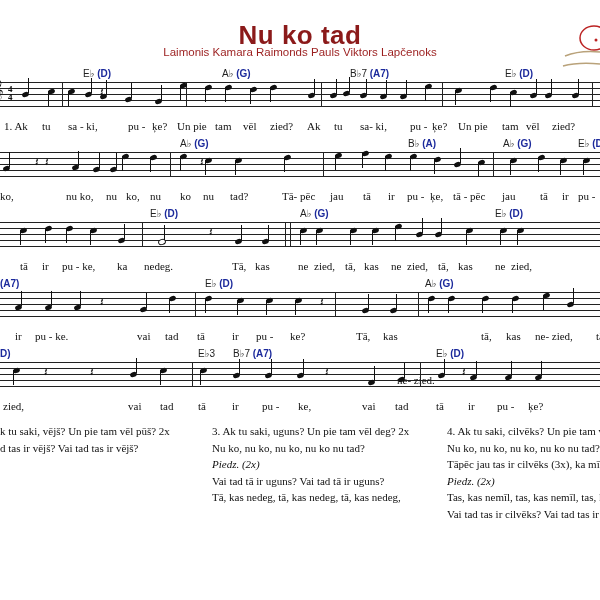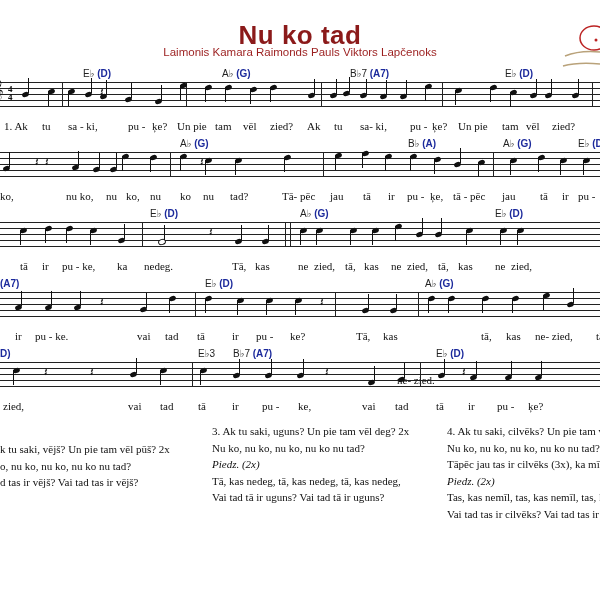--- a/index.html
+++ b/index.html
@@ -395,31 +395,30 @@
       <span class="lyric" style="left: 298px; top: 52px;">ke,</span>
       <span class="lyric" style="left: 362px; top: 52px;">vai</span>
       <span class="lyric" style="left: 395px; top: 52px;">tad</span>
       <span class="lyric" style="left: 436px; top: 52px;">tā</span>
       <span class="lyric" style="left: 468px; top: 52px;">ir</span>
       <span class="lyric" style="left: 497px; top: 52px;">pu  -</span>
       <span class="lyric" style="left: 528px; top: 52px;">ķe?</span>
     </div>
   </div>
 
-<div class="verse" style="left:0; top:441px;">
+<div class="verse" style="left:0; top:423px;">
   <div>k tu saki, vējš? Un pie tam vēl pūš? 2x</div>
-  <div>o, nu ko, nu ko, nu ko nu tad?</div>
   <div>d tas ir vējš? Vai tad tas ir vējš?</div>
 </div>
 <div class="verse" style="left:212px; top:423px;">
   <div>3. Ak tu saki, uguns? Un pie tam vēl deg? 2x</div>
   <div>Nu ko, nu ko, nu ko, nu ko nu tad?</div>
   <div class="it">Piedz. (2x)</div>
+  <div>Vai tad tā ir uguns? Vai tad tā ir uguns?</div>
   <div>Tā, kas nedeg, tā, kas nedeg, tā, kas nedeg,</div>
-  <div>Vai tad tā ir uguns? Vai tad tā ir uguns?</div>
 </div>
 <div class="verse" style="left:447px; top:423px;">
   <div>4. Ak tu saki, cilvēks? Un pie tam vēl mīl? 2x</div>
   <div>Nu ko, nu ko, nu ko, nu ko nu tad?</div>
   <div>Tāpēc jau tas ir cilvēks (3x), ka mīl.</div>
   <div class="it">Piedz. (2x)</div>
   <div>Tas, kas nemīl, tas, kas nemīl, tas, kas nemīl,</div>
   <div>Vai tad tas ir cilvēks? Vai tad tas ir cilvēks?</div>
 </div>
 

